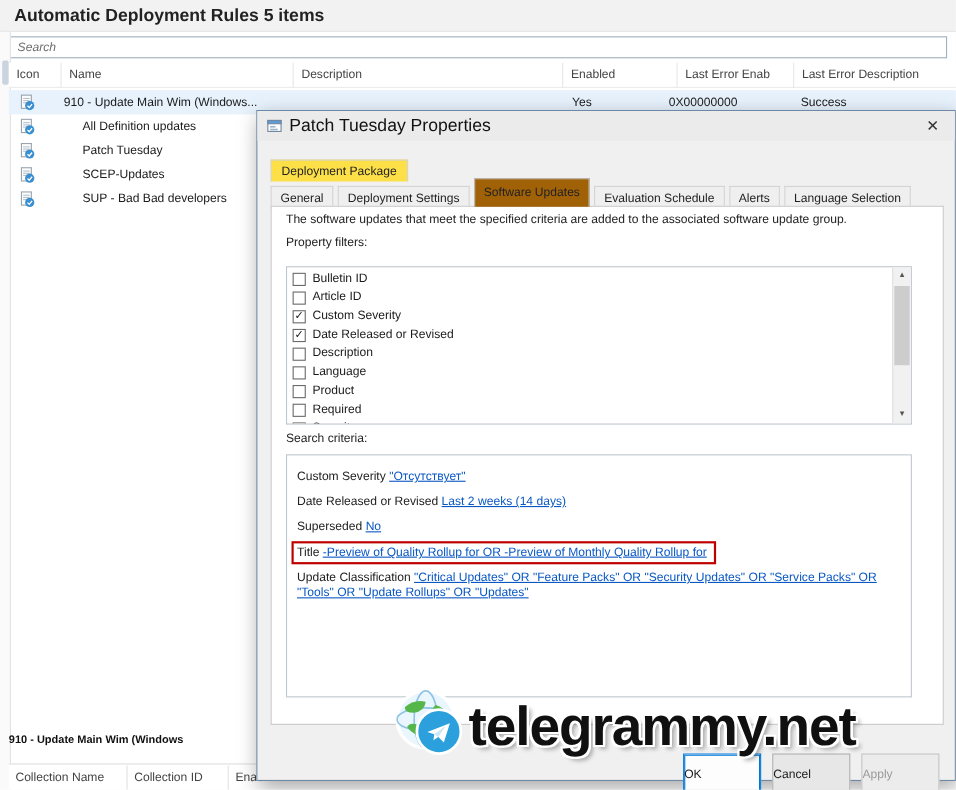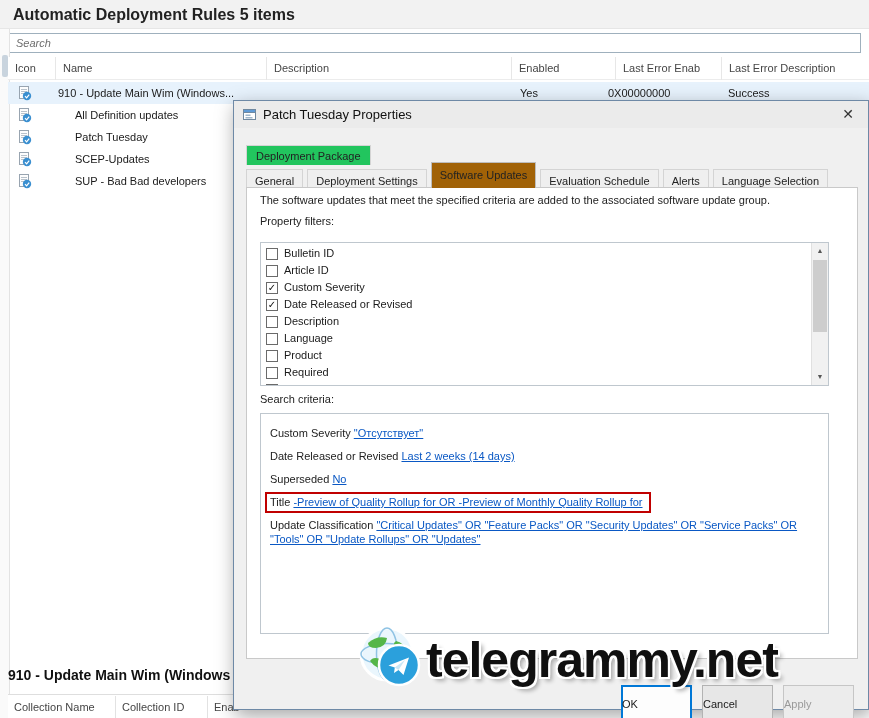--- a/index.html
+++ b/index.html
@@ -28,35 +28,35 @@
 .trow.selected{background:#e7f2fc;}
 .r0{top:82px;}.r1{top:104px;}.r2{top:126px;}.r3{top:148px;}.r4{top:170px;}
 .cell{position:absolute;top:0;height:22px;line-height:22px;white-space:nowrap;}
 .row-icon{position:absolute;left:8px;top:3px;width:16px;height:16px;}
 .n0{left:50px;}
 .nx{left:67px;}
 .v-enab{left:512px;}
 .v-code{left:600px;}
 .v-errd{left:720px;}
 
-.detail-title{position:absolute;left:8px;top:667px;width:226px;font-size:14px;font-weight:bold;white-space:nowrap;overflow:hidden;color:#111;}
+.detail-title{position:absolute;left:8px;top:667px;width:226px;font-size:10px;font-weight:bold;white-space:nowrap;overflow:hidden;color:#111;}
 .detail-head{position:absolute;left:8px;top:694px;width:861px;height:24px;border-top:1px solid #dedede;font-size:11px;color:#454545;background:#fff;}
 .dh{position:absolute;top:1px;height:22px;line-height:22px;padding-left:6px;border-right:1px solid #e2e2e2;white-space:nowrap;overflow:hidden;}
 .d0{left:0;width:108px;}
 .d1{left:108px;width:92px;}
 .d2{left:200px;width:80px;border-right:none;}
 
 
 .dialog{position:absolute;left:233px;top:100px;width:636px;height:610px;background:#f0f0f0;border:1px solid #6e89a6;box-shadow:2px 6px 18px rgba(0,0,0,.35);z-index:10;font-size:11px;}
 .dialog-titlebar{position:absolute;left:0;top:0;right:0;height:27px;background:#ebebeb;}
 .dlg-icon{position:absolute;left:8px;top:6px;width:15px;height:15px;}
-.dialog-title{position:absolute;left:29px;top:0;line-height:27px;font-size:13px;color:#111;}
+.dialog-title{position:absolute;left:29px;top:0;line-height:27px;font-size:16px;color:#111;}
 .dialog-close{position:absolute;right:9px;top:4px;width:22px;height:19px;text-align:center;line-height:19px;font-size:14px;color:#333;cursor:default;}
 
-.tab-back{position:absolute;left:12px;top:44px;height:20px;line-height:20px;padding:0 9px;background:#22c55e;border:1px solid #d4d4d4;border-bottom:none;color:#222;}
+.tab-back{position:absolute;left:12px;top:44px;height:20px;line-height:20px;padding:0 9px;background:#fde047;border:1px solid #d4d4d4;border-bottom:none;color:#222;}
 .tabs-front{position:absolute;left:12px;top:64px;height:22px;white-space:nowrap;}
 .tab{display:inline-block;height:22px;line-height:22px;padding:0 8px;background:#efefef;border:1px solid #d4d4d4;border-bottom:none;margin-right:1px;vertical-align:bottom;color:#222;}
 .tab.active{position:relative;top:-3px;height:26px;line-height:24px;background:#a16207;border-color:#bdbdbd;z-index:5;}
 
 .tab-pane{position:absolute;left:12px;top:86px;width:612px;height:472px;background:#fff;border:1px solid #c9c9c9;}
 .pane-desc{position:absolute;left:13px;top:6px;width:585px;color:#222;}
 .lbl-propfilters{position:absolute;left:13px;top:27px;color:#222;}
 .filter-list{position:absolute;left:13px;top:54px;width:569px;height:144px;border:1px solid #bfc7ce;background:#fff;overflow:hidden;padding:2px 0 0 5px;}
 .filter-item{height:17px;display:flex;align-items:center;gap:6px;}
 .checkbox{width:12px;height:12px;border:1px solid #6a6a6a;background:#fff;flex:0 0 12px;font-size:10px;line-height:10px;text-align:center;color:#111;}

